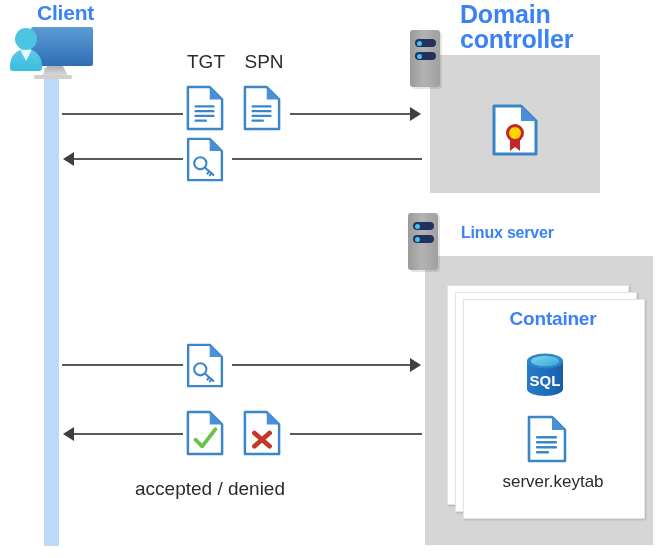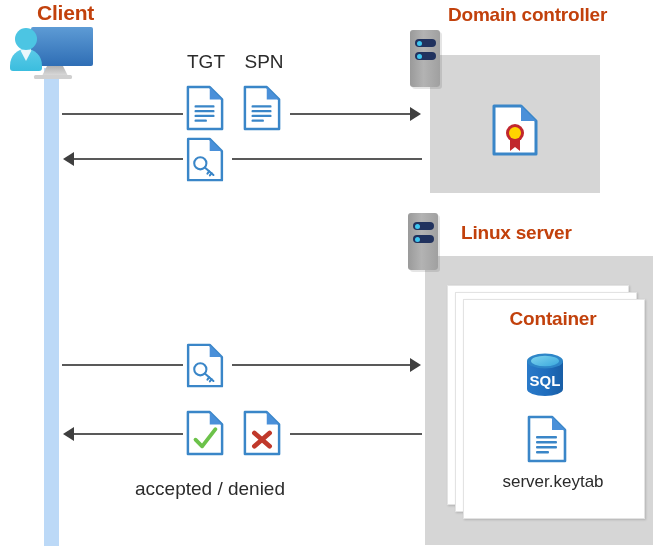--- a/index.html
+++ b/index.html
@@ -16,21 +16,21 @@
     width: 660px;
     height: 558px;
     background: #ffffff;
     overflow: hidden;
   }
   .abs { position: absolute; }
 
   
   .title-bold {
     font-weight: bold;
-    color: #c2410c;
+    color: #3b82f6;
     letter-spacing: -0.2px;
   }
   .label-plain {
     color: #2b2b2b;
     font-weight: normal;
   }
 
   
   #client-lifeline {
     left: 44px;
@@ -90,26 +90,26 @@
     border-radius: 50%;
     background: #3ec6f0;
   }
   .rack .pill.p1 { top: 9px; }
   .rack .pill.p2 { top: 22px; }
   #dc-rack { left: 410px; top: 30px; }
   #linux-rack { left: 408px; top: 213px; }
 
   
   #dc-title {
-    left: 448px; top: 2px; width: 180px;
-    font-size: 19px; line-height: 25px;
+    left: 460px; top: 2px; width: 180px;
+    font-size: 25px; line-height: 25px;
   }
   #linux-title {
     left: 461px; top: 221px; width: 200px;
-    font-size: 19px; line-height: 24px;
+    font-size: 16px; line-height: 24px;
   }
 
   
   .card {
     background: #ffffff;
     border: 1px solid #e3e3e3;
     box-shadow: 1px 1px 2px rgba(0,0,0,0.16);
   }
   #card-back  { left: 447px; top: 285px; width: 180px; height: 218px; }
   #card-mid   { left: 455px; top: 292px; width: 180px; height: 218px; }

